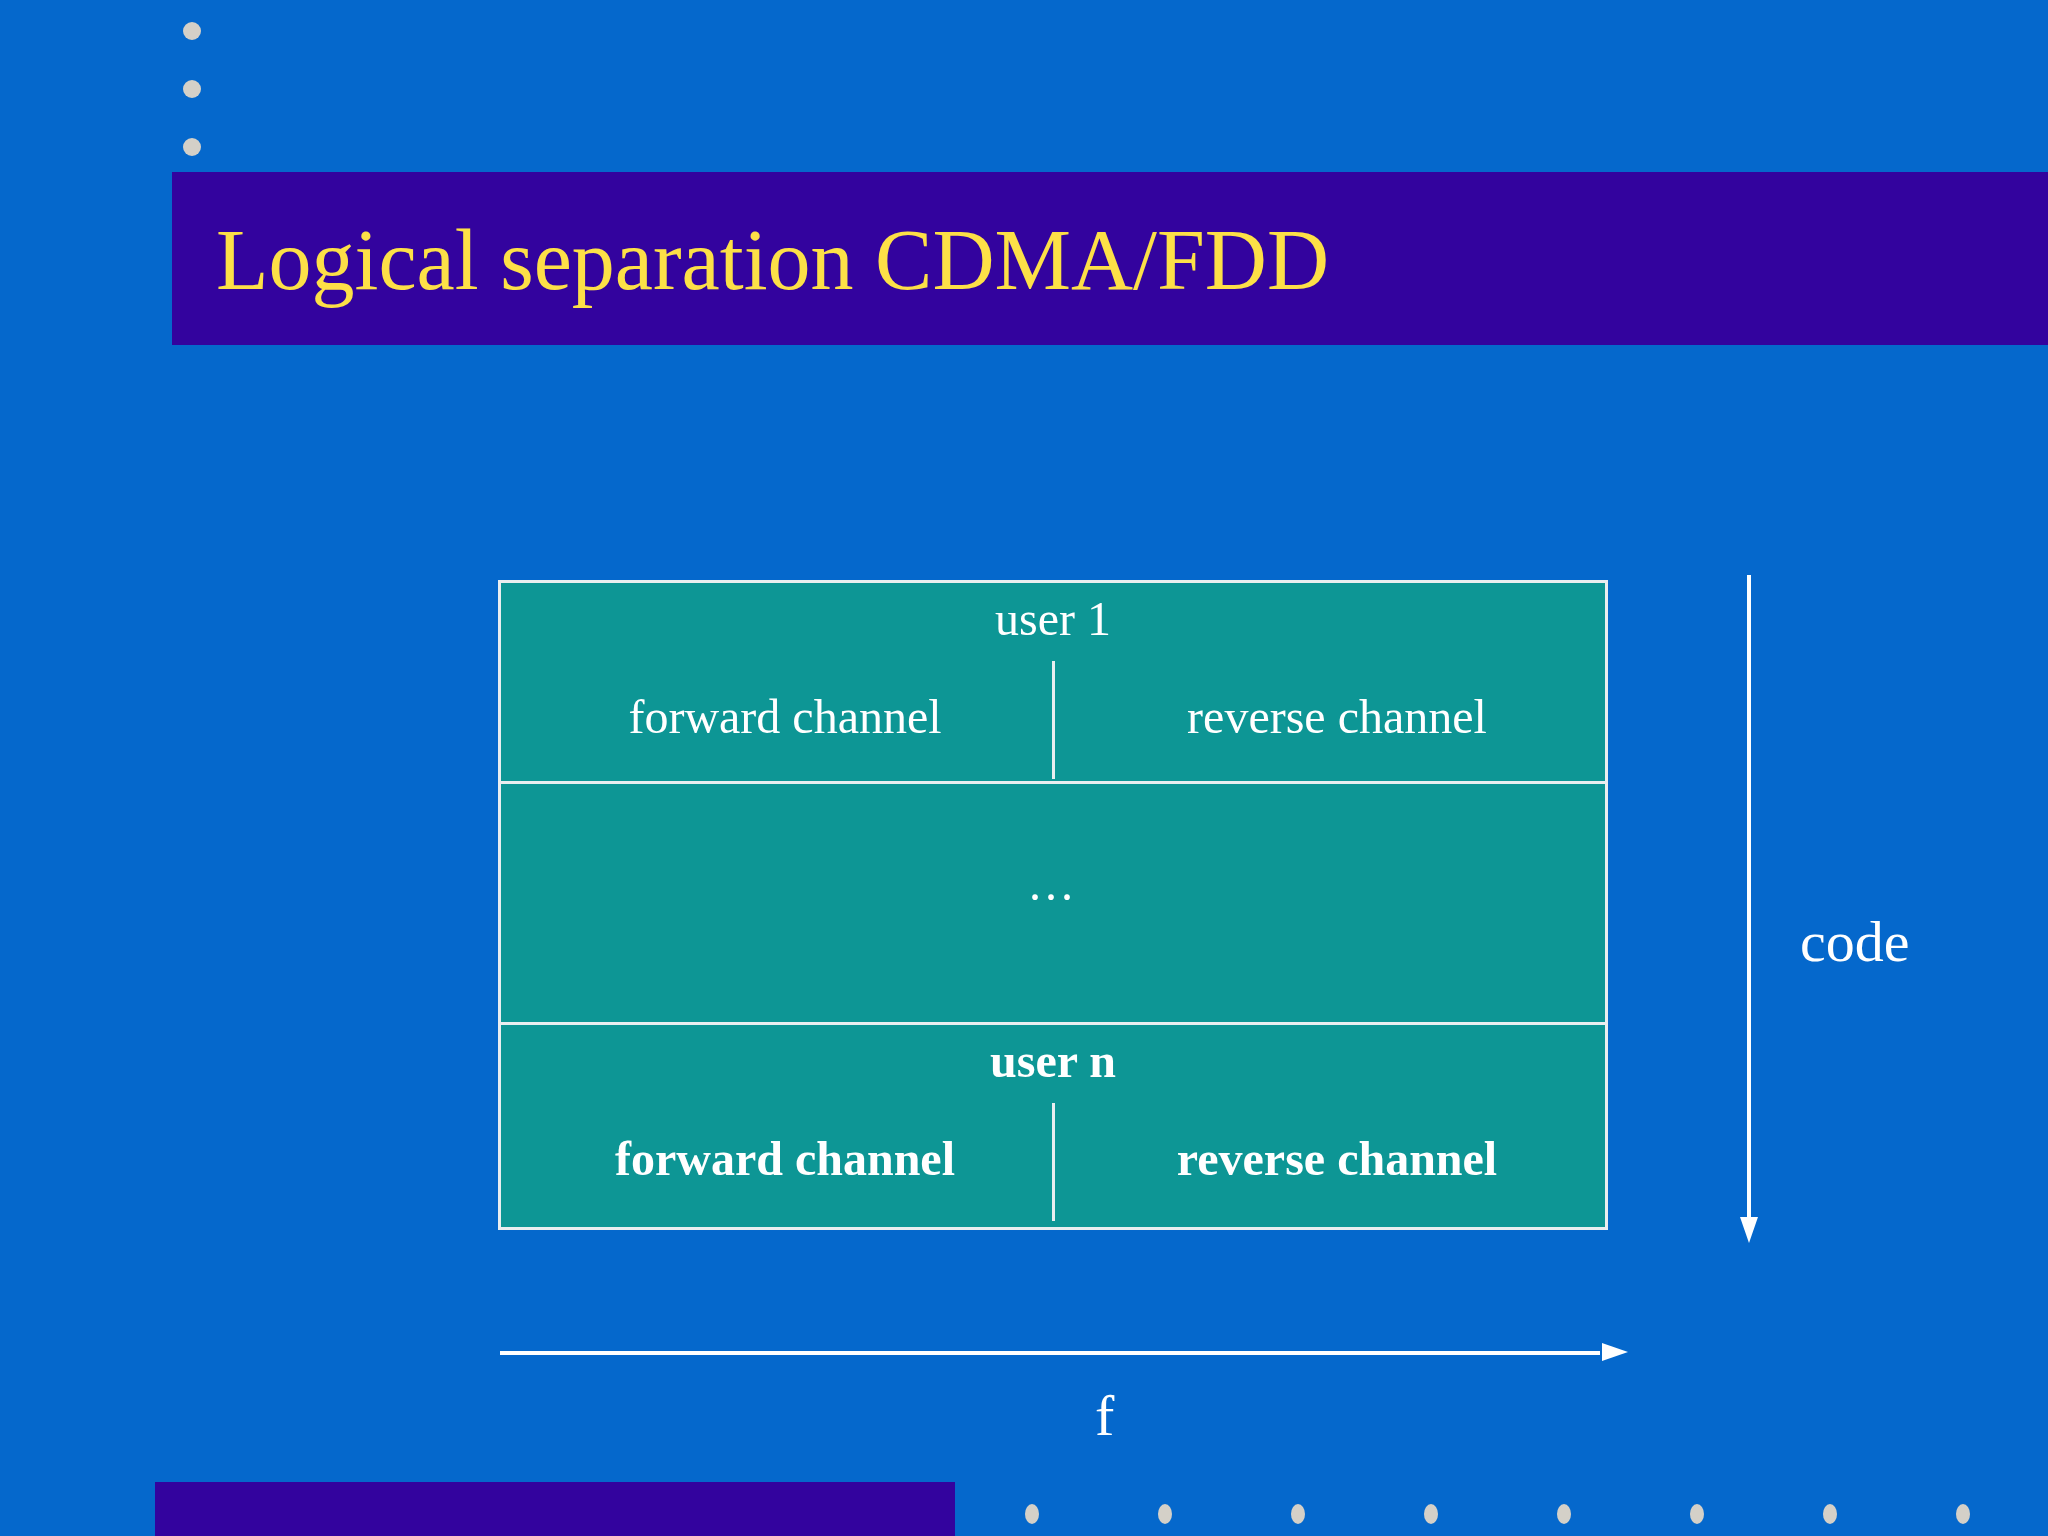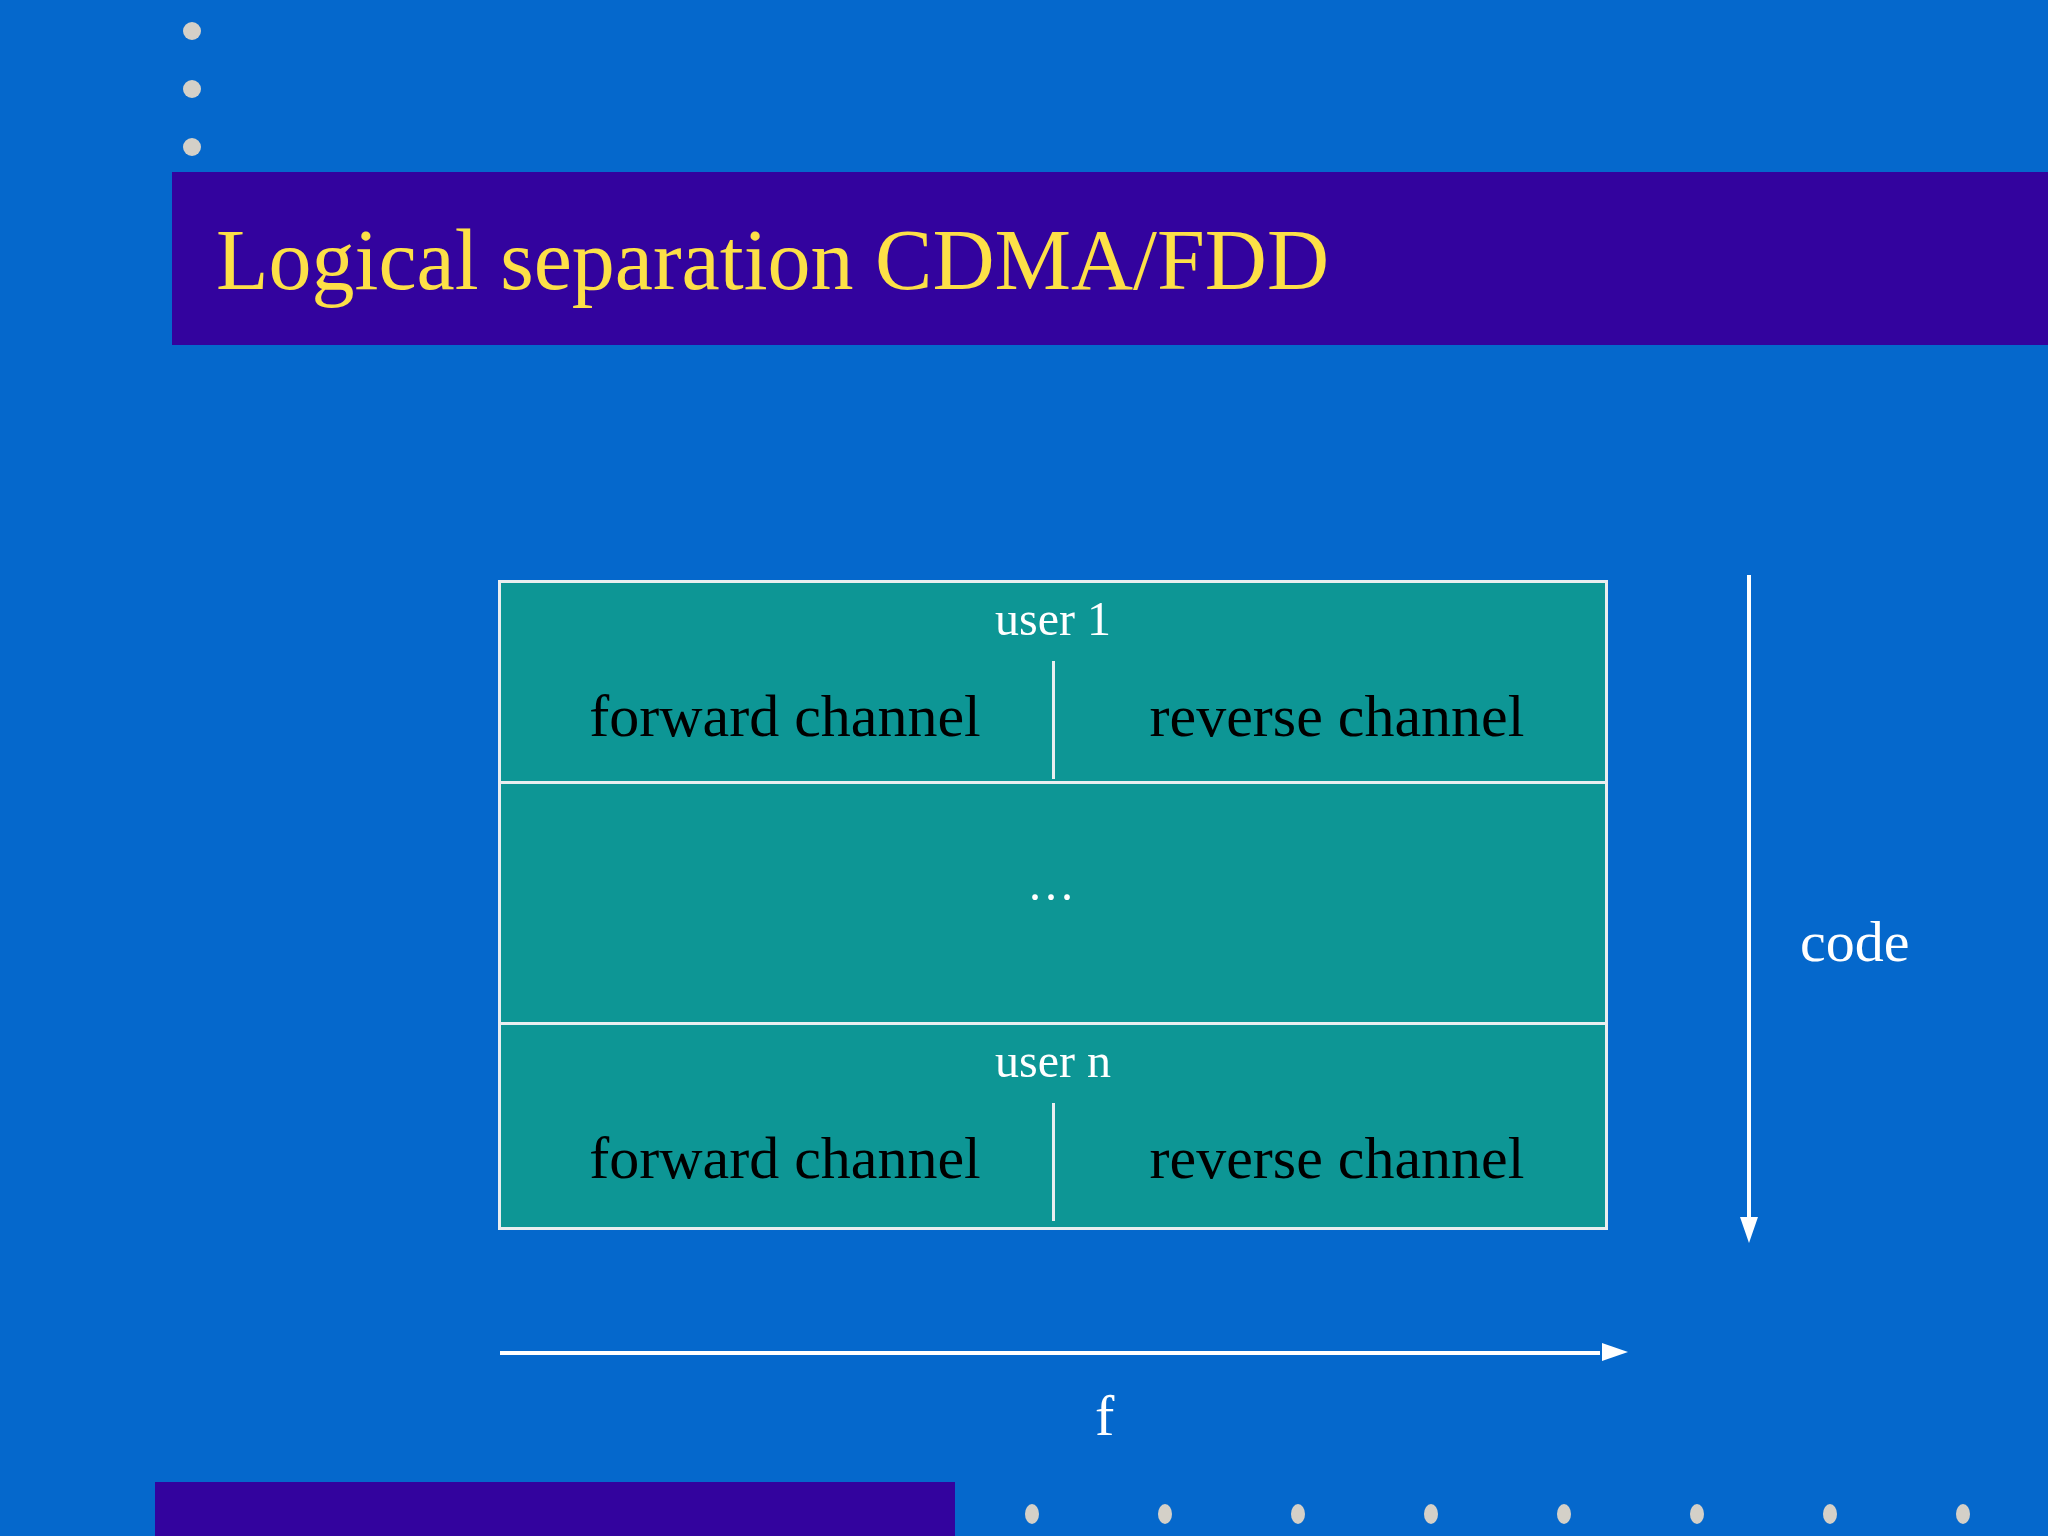--- a/index.html
+++ b/index.html
@@ -71,21 +71,21 @@
     background: #0d9695;
   }
   .row {
     position: absolute;
     left: 0;
     width: 100%;
     box-sizing: border-box;
   }
   .row-user1 { top: 0px;   height: 201px; border-bottom: 3px solid #e9eef0; }
   .row-dots  { top: 201px; height: 241px; border-bottom: 3px solid #e9eef0; }
-  .row-usern { top: 442px; height: 202px; }
+  .row-usern { top: 442px; height: 202px; font-weight: bold; }
 
   .user-label {
     position: absolute;
     left: 0;
     right: 0;
     top: 8px;
     text-align: center;
     color: #ffffff;
     font-size: 48px;
     white-space: nowrap;
@@ -96,22 +96,22 @@
     right: 0;
     top: 78px;
     height: 110px;
     display: flex;
   }
   .chan {
     flex: 1 1 50%;
     display: flex;
     align-items: center;
     justify-content: center;
-    color: #000000;
-    font-size: 60px;
+    color: #ffffff;
+    font-size: 48px;
     white-space: nowrap;
     padding-left: 16px;
   }
   .chan-divider {
     position: absolute;
     left: 50%;
     top: 78px;
     width: 3px;
     height: 118px;
     background: #e9eef0;

